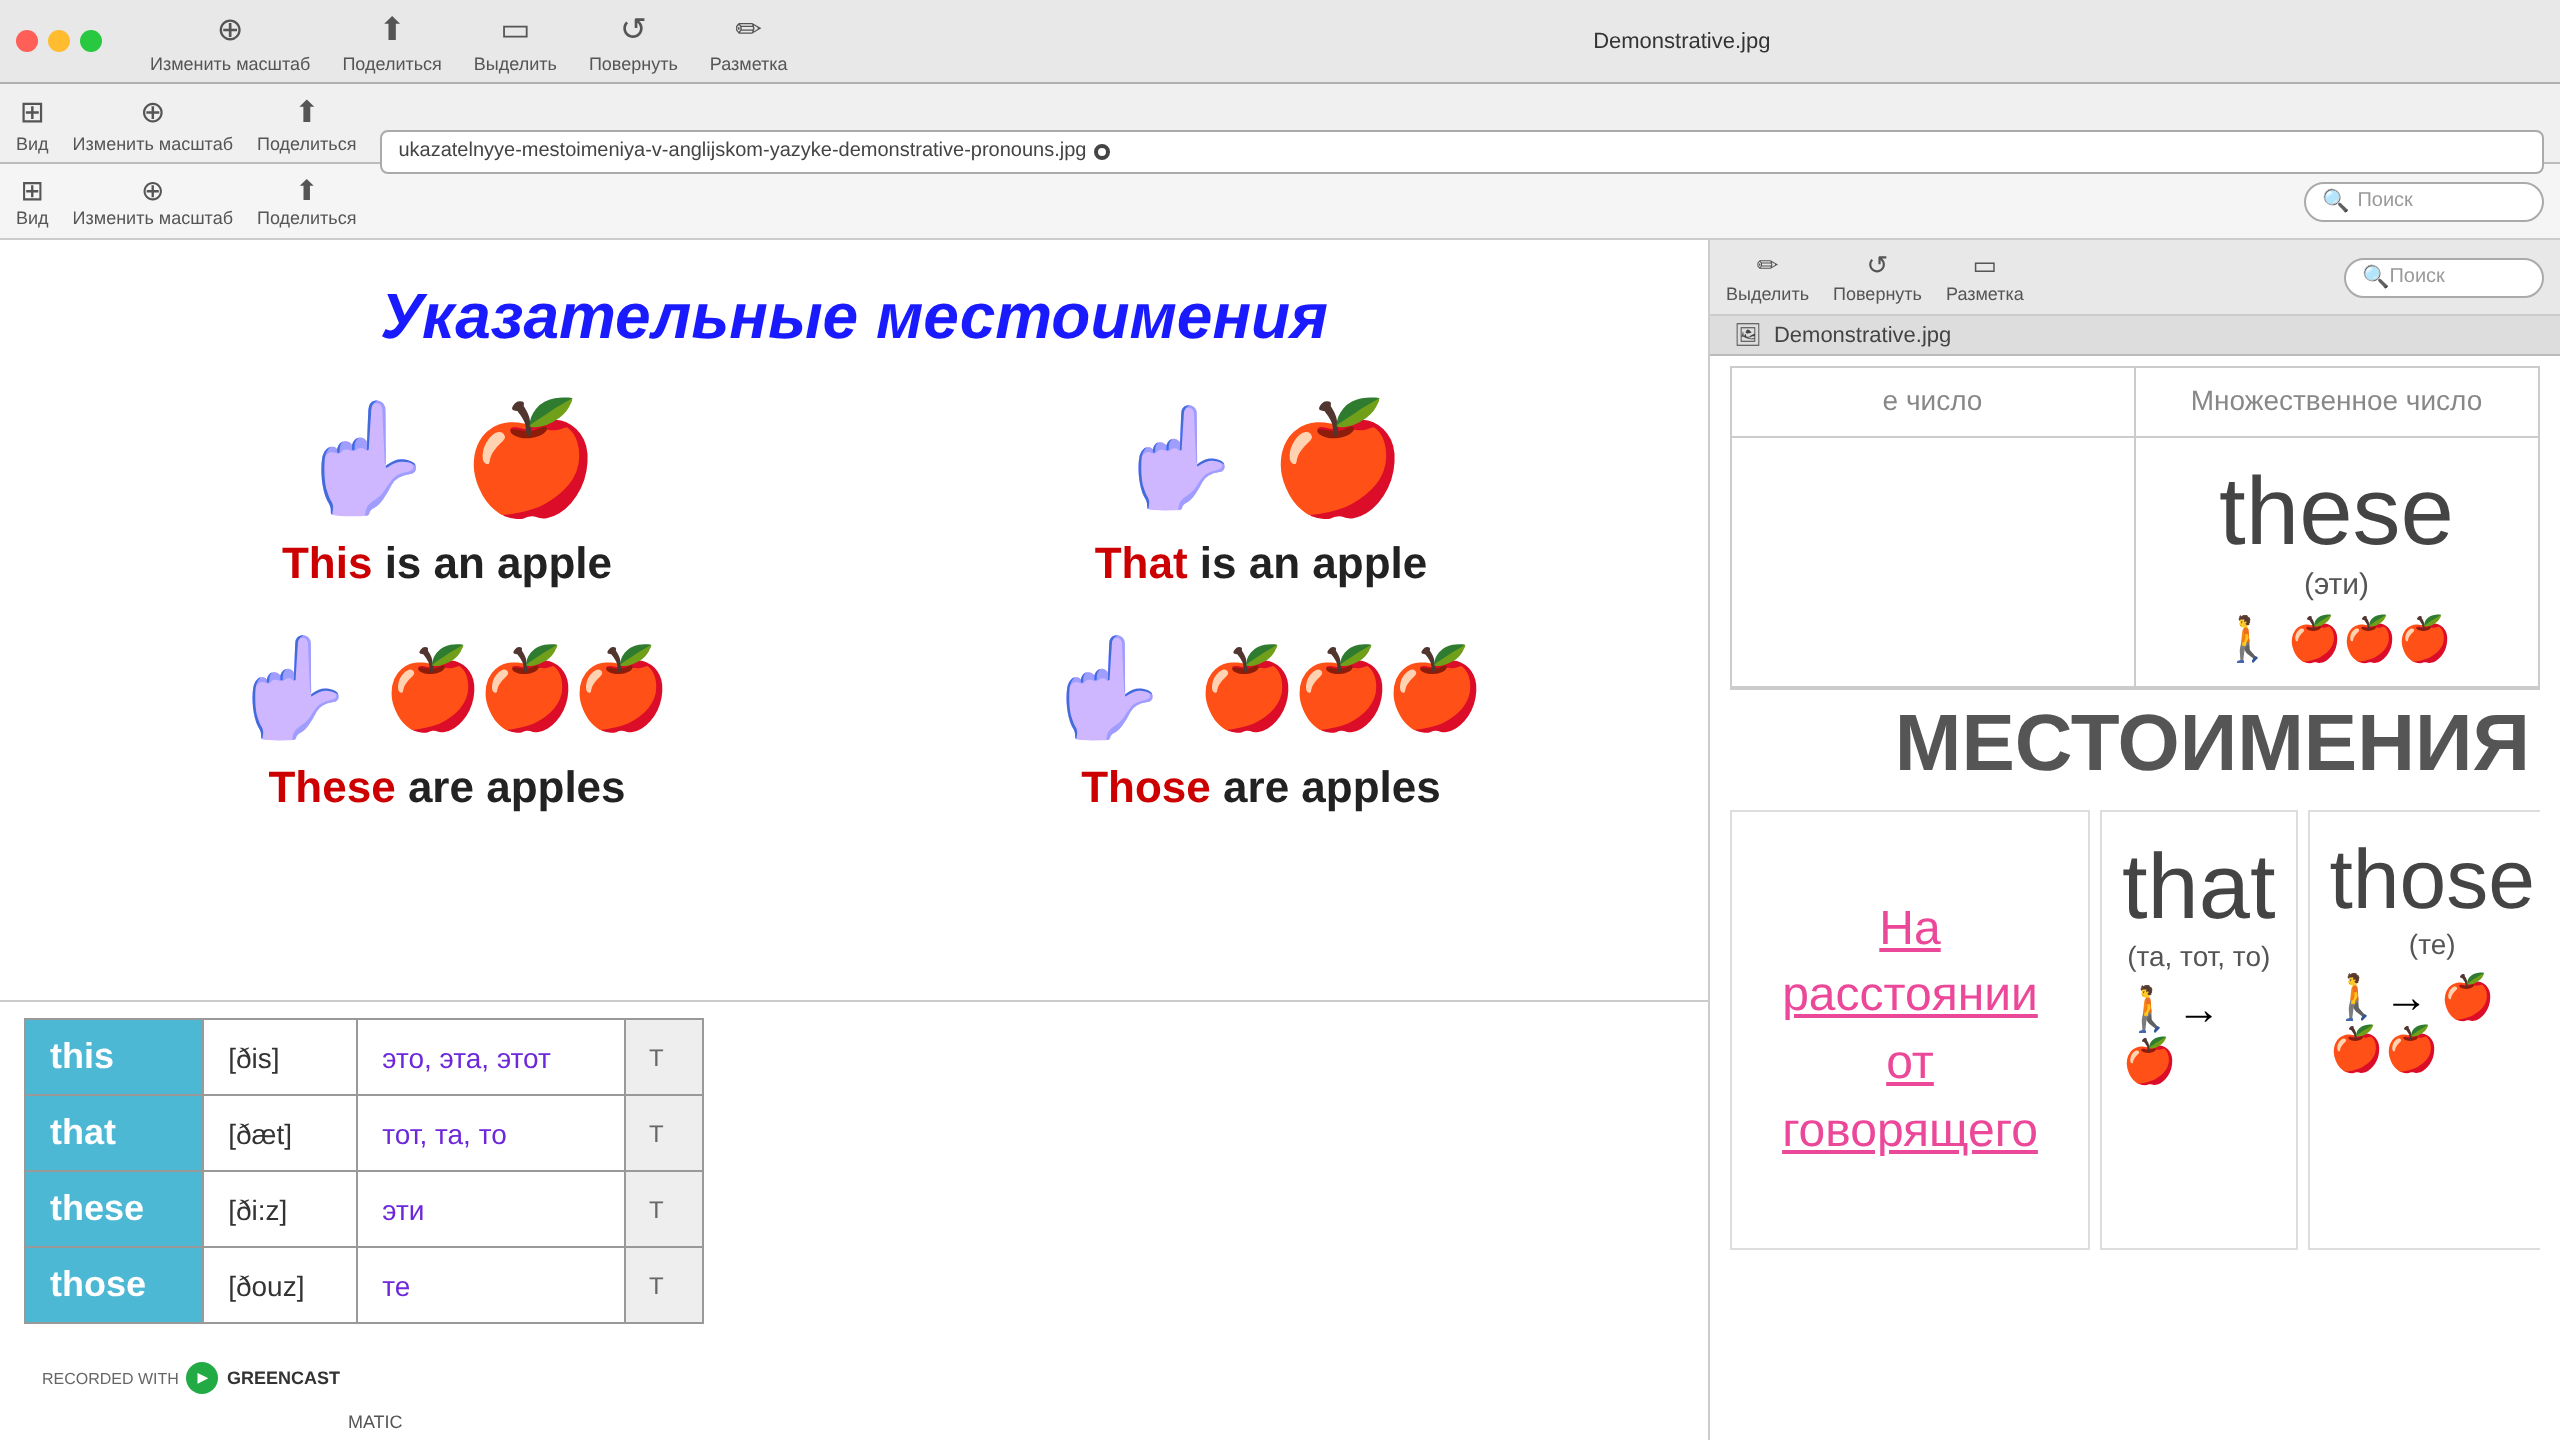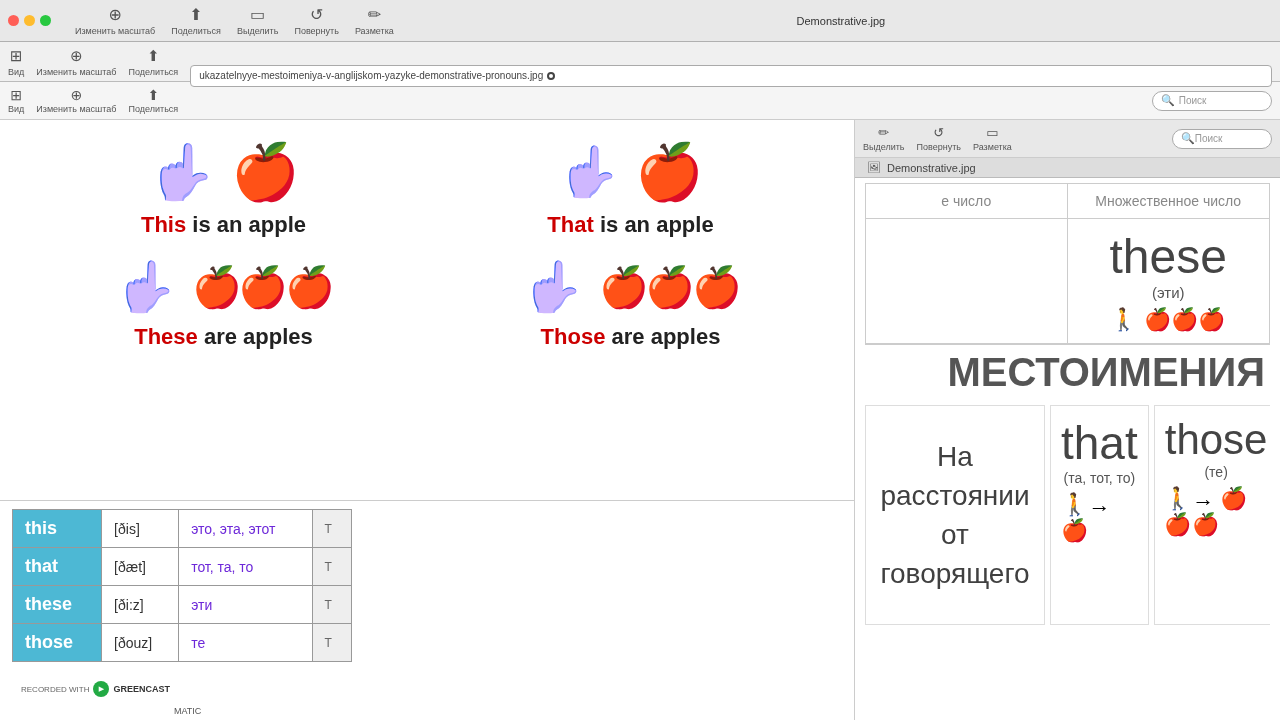--- a/index.html
+++ b/index.html
@@ -368,20 +368,21 @@
   <div class="toolbar3-search">
     <span>🔍</span>
     <span style="font-size:10px;color:#999;">Поиск</span>
   </div>
 </div>
 
 <div class="main">
 
   <div class="image-viewer">
     <div class="image-content">
+      <div class="img-title">Указательные местоимения</div>
       <div class="examples-grid">
 
         <div class="example-cell">
           <div class="example-visual">
             <div style="font-size:55px; transform:scaleX(-1); filter:hue-rotate(200deg); display:inline-block;">👆</div>
             <div style="font-size:55px;">🍎</div>
           </div>
           <div class="example-text">
             <span style="color:#cc0000; font-weight:bold;">This</span>
             <span style="color:#222; font-weight:bold;"> is an apple</span>
@@ -513,21 +514,21 @@
           <div style="font-size:22px; margin-top:6px;">🚶 🍎🍎🍎</div>
         </div>
 
       </div>
 
       <div style="font-size:40px; font-weight:bold; color:#555; text-align:right; padding:5px 10px;">МЕСТОИМЕНИЯ</div>
 
       <div style="display:flex; margin:5px; gap:5px; height:220px; overflow:hidden;">
 
         <div style="background:white; border:1px solid #ddd; padding:10px; display:flex; align-items:center; justify-content:center; text-align:center; width:180px; flex-shrink:0;">
-          <span style="font-size:28px; color:#404040; line-height:1.4;">На расстоянии от говорящего</span>
+          <span style="font-size:24px; color:#ec4899; line-height:1.4;text-decoration:underline;">На расстоянии от говорящего</span>
         </div>
 
         <div style="background:white; border:1px solid #ddd; padding:10px; display:flex; flex-direction:column; align-items:center; flex:1;">
           <div style="font-size:46px; color:#444; font-weight:300;">that</div>
           <div style="font-size:14px; color:#555;">(та, тот, то)</div>
           <div style="font-size:22px; margin-top:6px;">🚶→ 🍎</div>
         </div>
 
         <div style="background:white; border:1px solid #ddd; padding:10px; display:flex; flex-direction:column; align-items:center; flex:1;">
           <div style="font-size:42px; color:#444; font-weight:300;">those</div>

